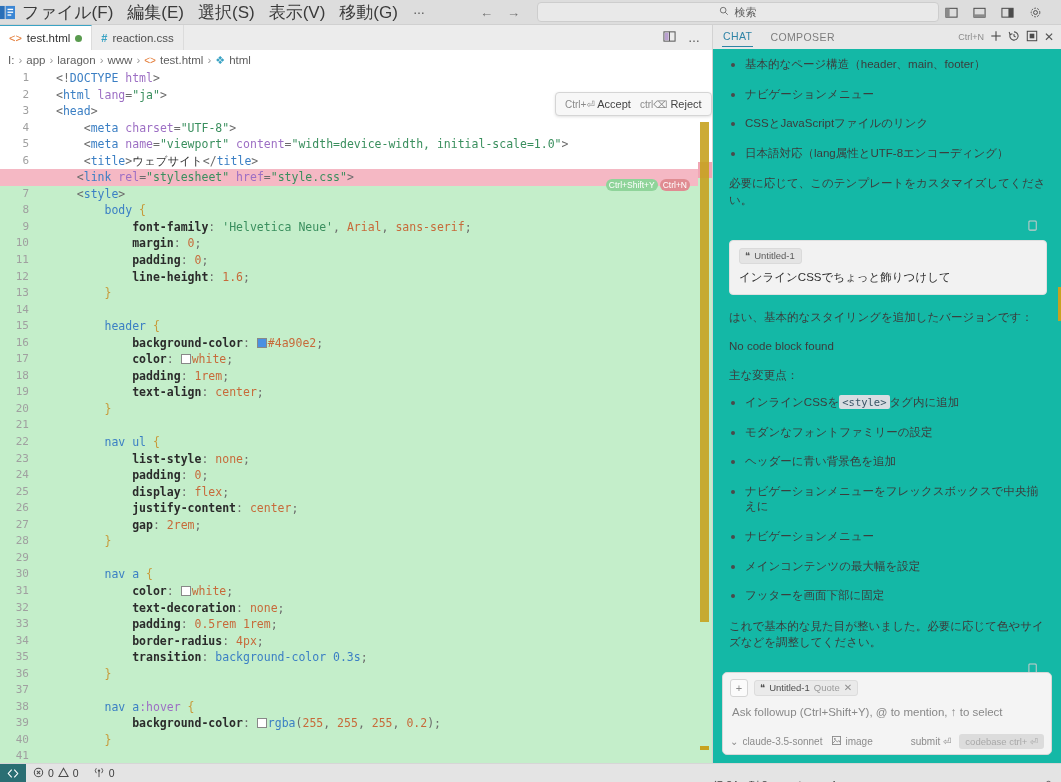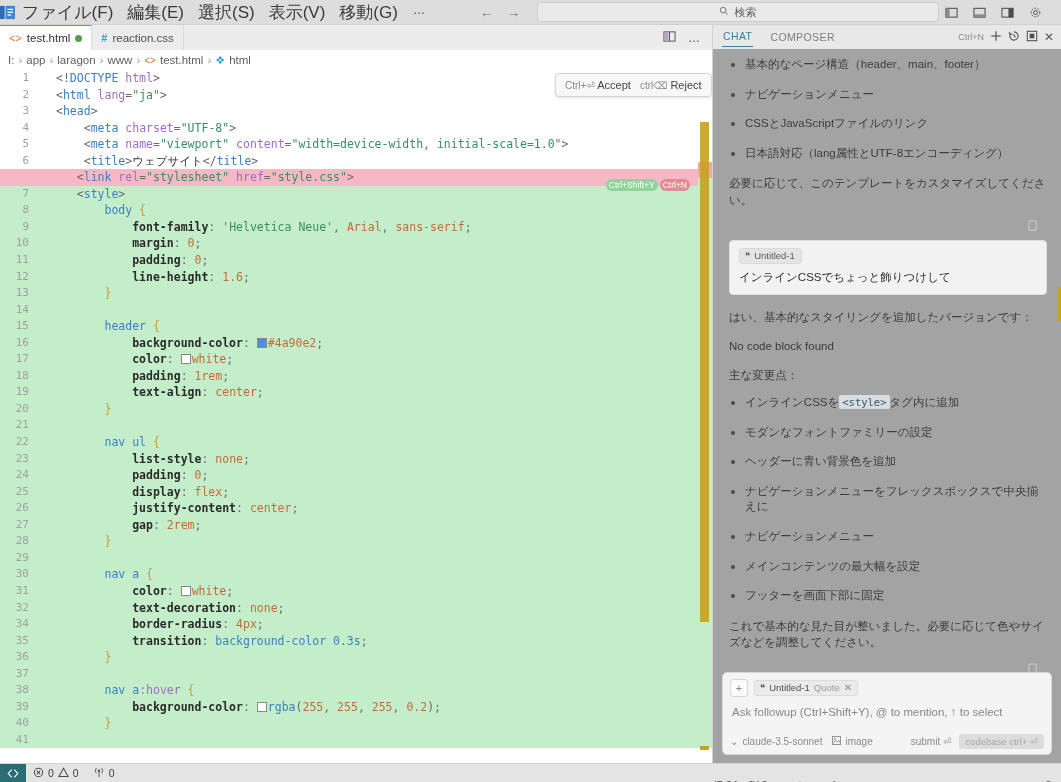--- a/index.html
+++ b/index.html
@@ -245,21 +245,21 @@
     width: 8px;
     height: 8px;
     border: 1px solid #888;
     vertical-align: -1px;
     margin-right: 1px;
   }
 
   
   .ar-overlay {
     position: absolute;
-    top: 3px;
+    top: 22px;
     left: 555px;
     height: 22px;
     background: #f7f7f7;
     border: 1px solid #d5d5d5;
     border-radius: 4px;
     display: flex;
     align-items: center;
     gap: 9px;
     padding: 0 9px;
     font-size: 11px;
@@ -317,21 +317,21 @@
     background: transparent;
     z-index: 14;
   }
   .ov-green { position:absolute; left:0; width:14px; background:#c4eeca; }
   .ov-red   { position:absolute; left:0; width:14px; background:#f0a6b4; }
 
   
   .chat {
     width: 348px;
     flex: 0 0 348px;
-    background: #a3a3a3;
+    background: #14b8a6;
     display: flex;
     flex-direction: column;
     border-left: 1px solid #d2d2d2;
     min-height: 0;
   }
   .chat-head {
     height: 24px;
     flex: 0 0 24px;
     display: flex;
     align-items: center;
@@ -667,20 +667,21 @@
             <div class="code-line line-added"><div class="ln">23</div><div class="gut"></div><div class="code-txt">           <span class="t-prop">list-style</span><span class="t-punct">:</span> <span class="t-val">none</span><span class="t-punct">;</span></div></div>
             <div class="code-line line-added"><div class="ln">24</div><div class="gut"></div><div class="code-txt">           <span class="t-prop">padding</span><span class="t-punct">:</span> <span class="t-num">0</span><span class="t-punct">;</span></div></div>
             <div class="code-line line-added"><div class="ln">25</div><div class="gut"></div><div class="code-txt">           <span class="t-prop">display</span><span class="t-punct">:</span> <span class="t-val">flex</span><span class="t-punct">;</span></div></div>
             <div class="code-line line-added"><div class="ln">26</div><div class="gut"></div><div class="code-txt">           <span class="t-prop">justify-content</span><span class="t-punct">:</span> <span class="t-val">center</span><span class="t-punct">;</span></div></div>
             <div class="code-line line-added"><div class="ln">27</div><div class="gut"></div><div class="code-txt">           <span class="t-prop">gap</span><span class="t-punct">:</span> <span class="t-num">2rem</span><span class="t-punct">;</span></div></div>
             <div class="code-line line-added"><div class="ln">28</div><div class="gut"></div><div class="code-txt">       <span class="t-brace">}</span></div></div>
             <div class="code-line line-added"><div class="ln">29</div><div class="gut"></div><div class="code-txt"></div></div>
             <div class="code-line line-added"><div class="ln">30</div><div class="gut"></div><div class="code-txt">       <span class="t-sel">nav</span> <span class="t-sel">a</span> <span class="t-brace">{</span></div></div>
             <div class="code-line line-added"><div class="ln">31</div><div class="gut"></div><div class="code-txt">           <span class="t-prop">color</span><span class="t-punct">:</span> <span class="swatch" style="background:#ffffff"></span><span class="t-val">white</span><span class="t-punct">;</span></div></div>
             <div class="code-line line-added"><div class="ln">32</div><div class="gut"></div><div class="code-txt">           <span class="t-prop">text-decoration</span><span class="t-punct">:</span> <span class="t-val">none</span><span class="t-punct">;</span></div></div>
+            <div class="code-line line-added"><div class="ln">33</div><div class="gut"></div><div class="code-txt">           <span class="t-prop">padding</span><span class="t-punct">:</span> <span class="t-num">0.5rem 1rem</span><span class="t-punct">;</span></div></div>
             <div class="code-line line-added"><div class="ln">34</div><div class="gut"></div><div class="code-txt">           <span class="t-prop">border-radius</span><span class="t-punct">:</span> <span class="t-num">4px</span><span class="t-punct">;</span></div></div>
             <div class="code-line line-added"><div class="ln">35</div><div class="gut"></div><div class="code-txt">           <span class="t-prop">transition</span><span class="t-punct">:</span> <span class="t-func">background-color 0.3s</span><span class="t-punct">;</span></div></div>
             <div class="code-line line-added"><div class="ln">36</div><div class="gut"></div><div class="code-txt">       <span class="t-brace">}</span></div></div>
             <div class="code-line line-added"><div class="ln">37</div><div class="gut"></div><div class="code-txt"></div></div>
             <div class="code-line line-added"><div class="ln">38</div><div class="gut"></div><div class="code-txt">       <span class="t-sel">nav</span> <span class="t-sel">a</span><span class="t-pseudo">:hover</span> <span class="t-brace">{</span></div></div>
             <div class="code-line line-added"><div class="ln">39</div><div class="gut"></div><div class="code-txt">           <span class="t-prop">background-color</span><span class="t-punct">:</span> <span class="swatch" style="background:#ffffff"></span><span class="t-func">rgba</span><span class="t-punct">(</span><span class="t-num">255</span><span class="t-punct">, </span><span class="t-num">255</span><span class="t-punct">, </span><span class="t-num">255</span><span class="t-punct">, </span><span class="t-num">0.2</span><span class="t-punct">);</span></div></div>
             <div class="code-line line-added"><div class="ln">40</div><div class="gut"></div><div class="code-txt">       <span class="t-brace">}</span></div></div>
             <div class="code-line line-added"><div class="ln">41</div><div class="gut"></div><div class="code-txt"></div></div>
           </div>
 

